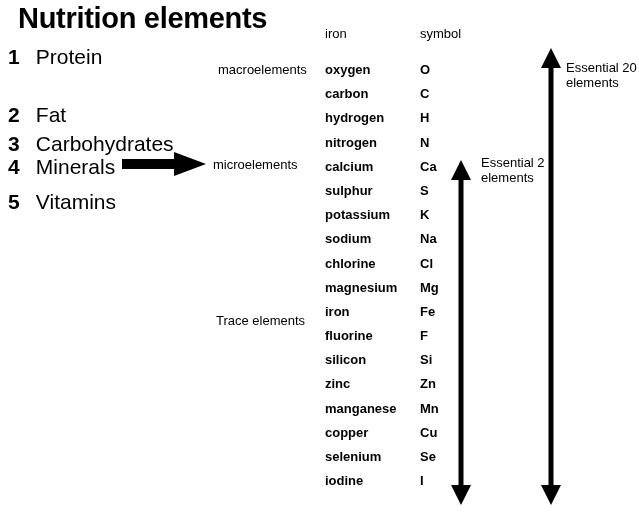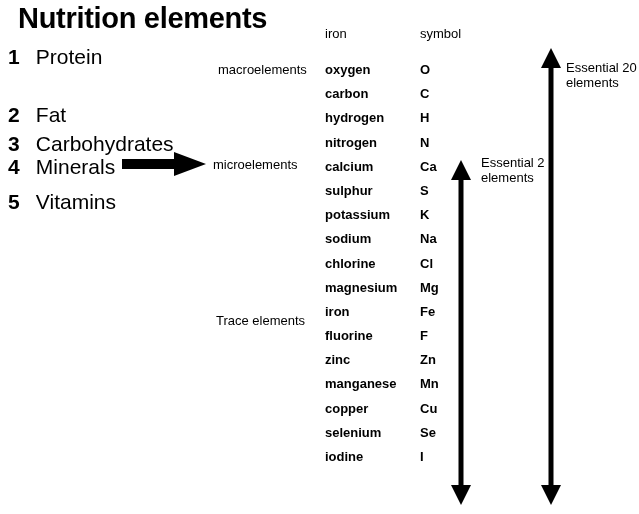--- a/index.html
+++ b/index.html
@@ -197,20 +197,24 @@
     </div>
     <div class="el-row">
       <span class="el-name">iron</span>
       <span class="el-symbol">Fe</span>
     </div>
     <div class="el-row">
       <span class="el-name">fluorine</span>
       <span class="el-symbol">F</span>
     </div>
     <div class="el-row">
+      <span class="el-name">silicon</span>
+      <span class="el-symbol">Si</span>
+    </div>
+    <div class="el-row">
       <span class="el-name">zinc</span>
       <span class="el-symbol">Zn</span>
     </div>
     <div class="el-row">
       <span class="el-name">manganese</span>
       <span class="el-symbol">Mn</span>
     </div>
     <div class="el-row">
       <span class="el-name">copper</span>
       <span class="el-symbol">Cu</span>

